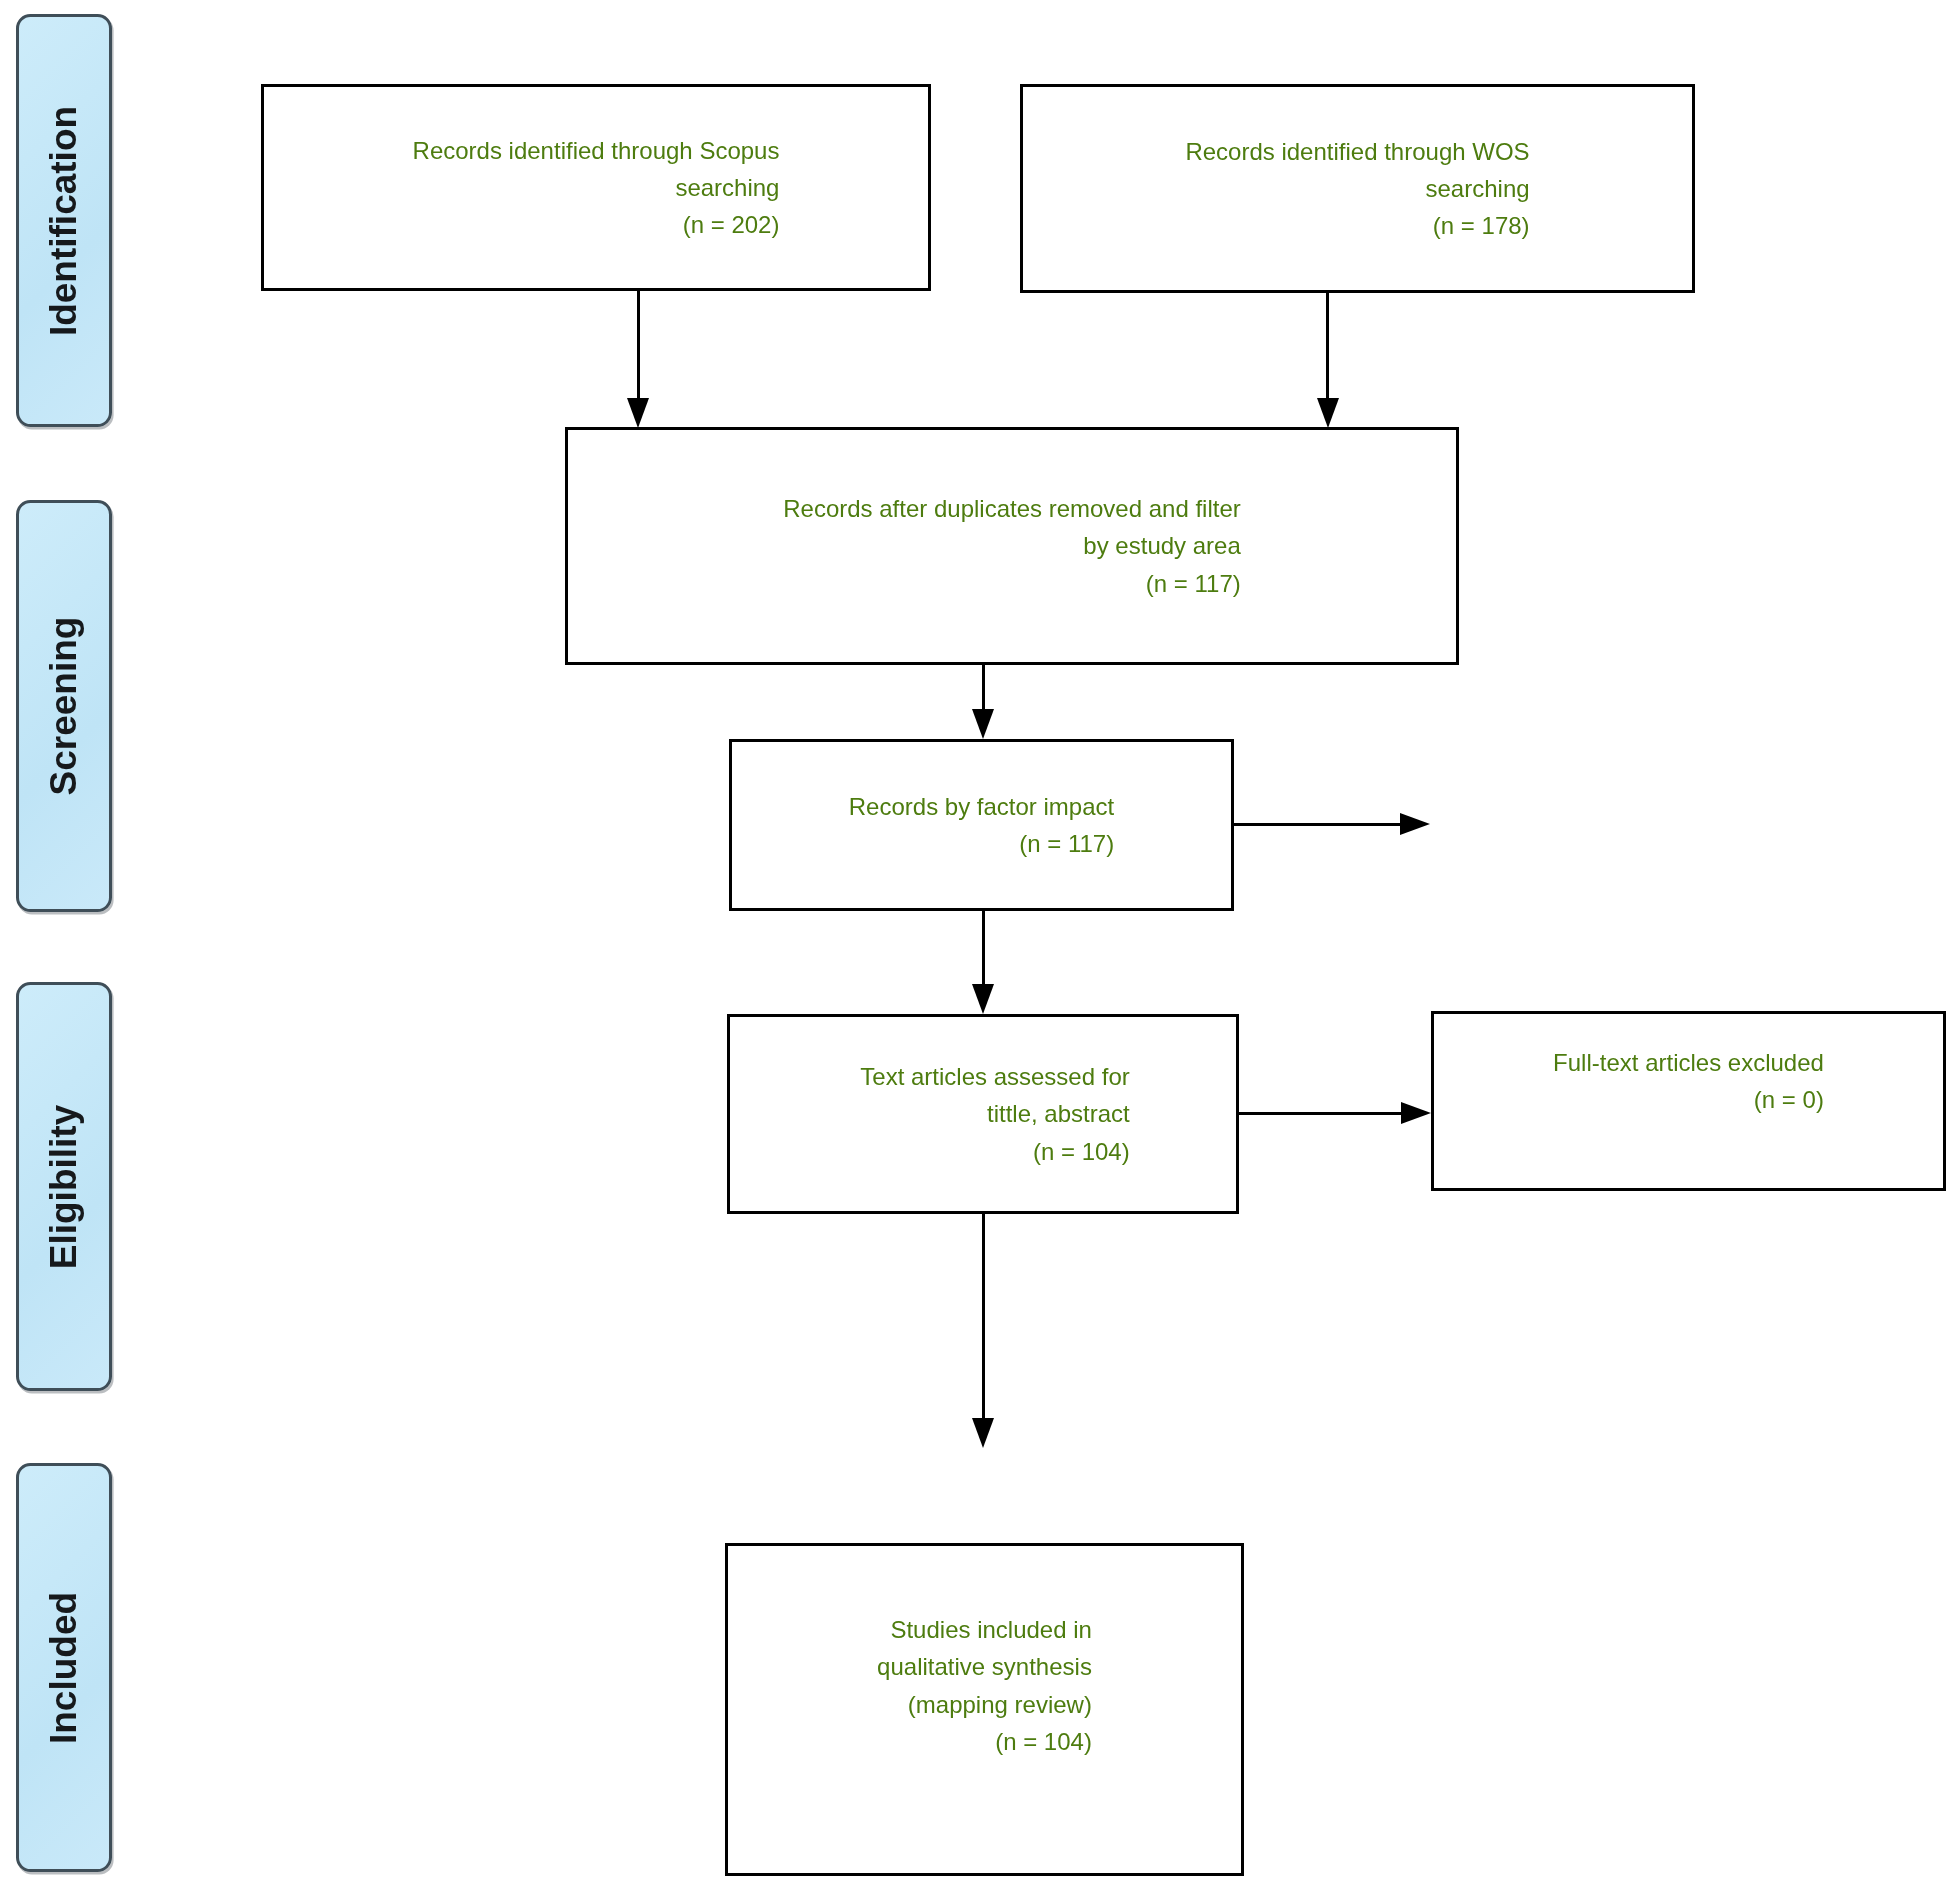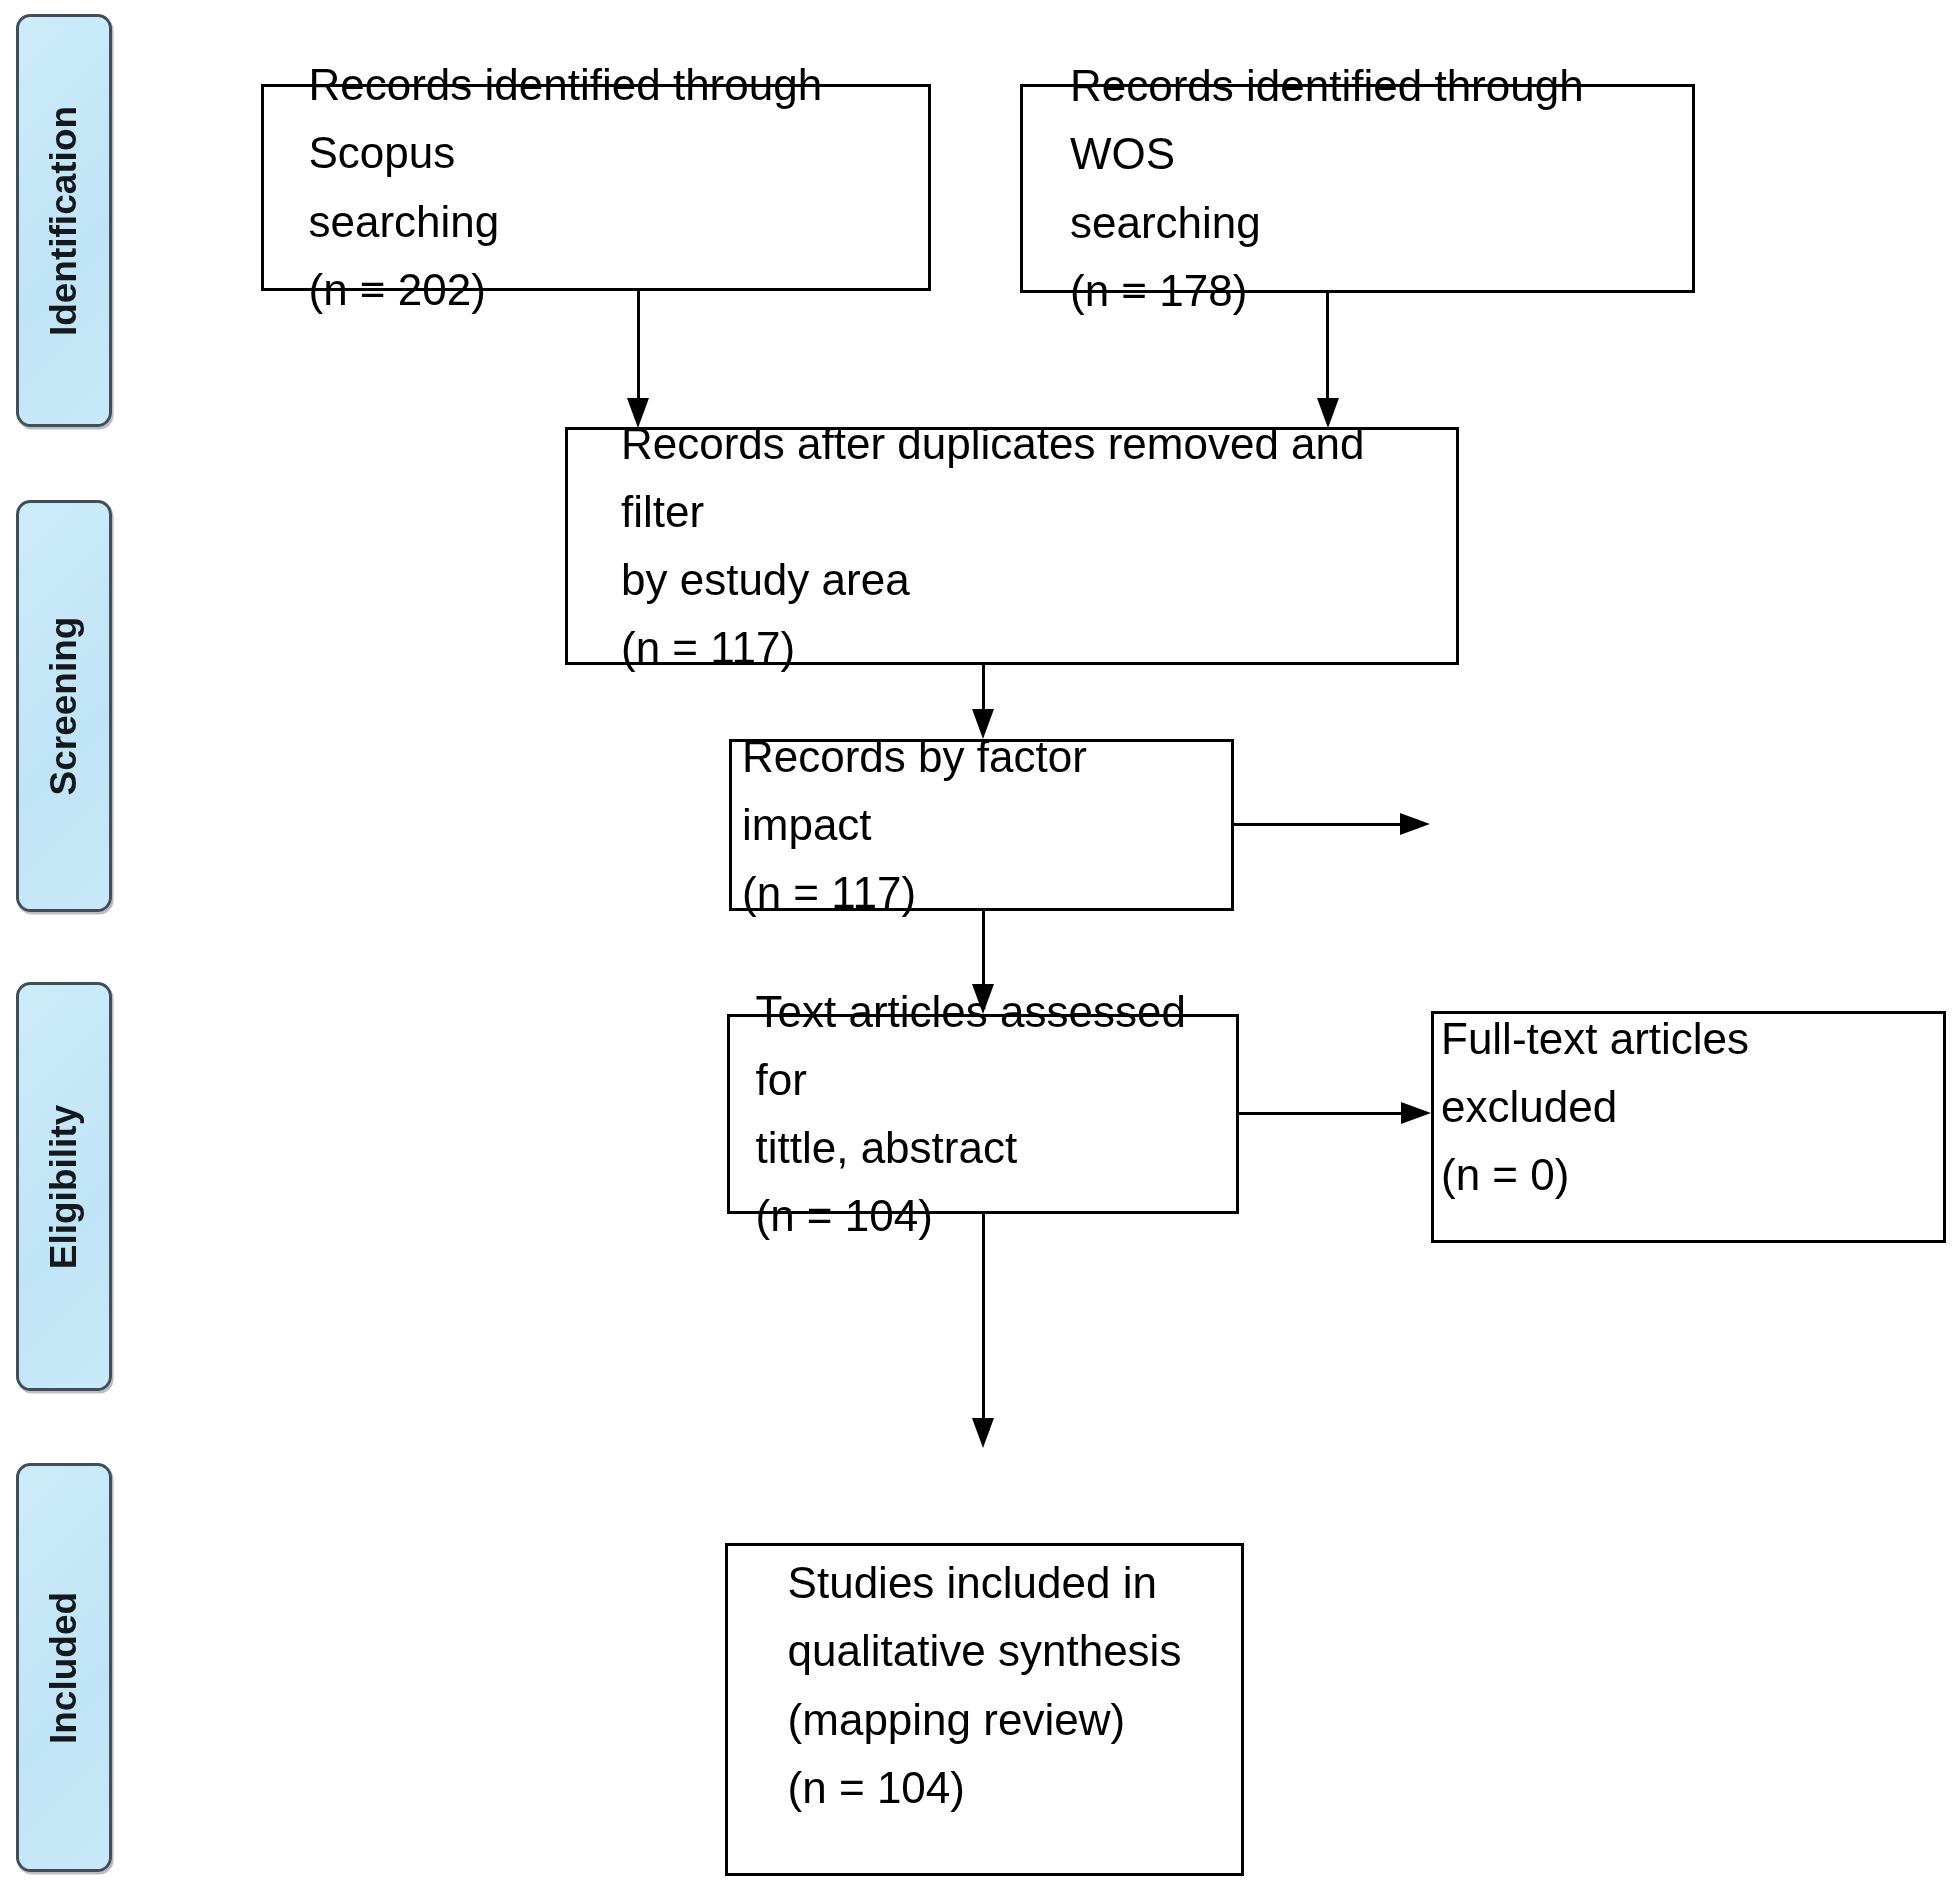--- a/index.html
+++ b/index.html
@@ -36,24 +36,24 @@
 
   
   .fbox {
     position: absolute;
     background: #ffffff;
     border: 3.2px solid #000000;
     box-sizing: border-box;
     display: flex;
     align-items: center;
     justify-content: center;
-    text-align: left;
-    font-size: 44px;
+    text-align: right;
+    font-size: 24px;
     line-height: 1.55;
-    color: #000000;
+    color: #4d7c0f;
   }
   .fbox .txt { display: block; }
 
   
   .vline { position: absolute; width: 3.2px; background: #000000; }
   .hline { position: absolute; height: 3.2px; background: #000000; }
   .head-down {
     position: absolute; width: 0; height: 0;
     border-left: 11.2px solid transparent;
     border-right: 11.2px solid transparent;
@@ -98,21 +98,21 @@
 
   <div class="fbox" style="left:729px;top:739px;width:505px;height:172px;">
     <span class="txt" style="max-width:479px;">Records by factor impact<br>(n = 117)</span>
   </div>
 
 
   <div class="fbox" style="left:727px;top:1014px;width:512px;height:200px;">
     <span class="txt" style="max-width:479px;margin-left:24px;">Text articles assessed for<br>tittle, abstract<br>(n = 104)</span>
   </div>
 
-  <div class="fbox" style="left:1431px;top:1011px;width:515px;height:232px;padding-bottom:40px;">
+  <div class="fbox" style="left:1431px;top:1011px;width:515px;height:180px;padding-bottom:40px;">
     <span class="txt" style="max-width:495px;">Full-text articles excluded<br>(n = 0)</span>
   </div>
 
   <div class="fbox" style="left:725px;top:1543px;width:519px;height:333px;padding-bottom:48px;">
     <span class="txt" style="max-width:447px;">Studies included in<br>qualitative synthesis<br>(mapping review)<br>(n = 104)</span>
   </div>
 
   <div class="vline" style="left:637px;top:291px;height:109px;"></div>
   <div class="head-down" style="left:627px;top:398px;"></div>
 

